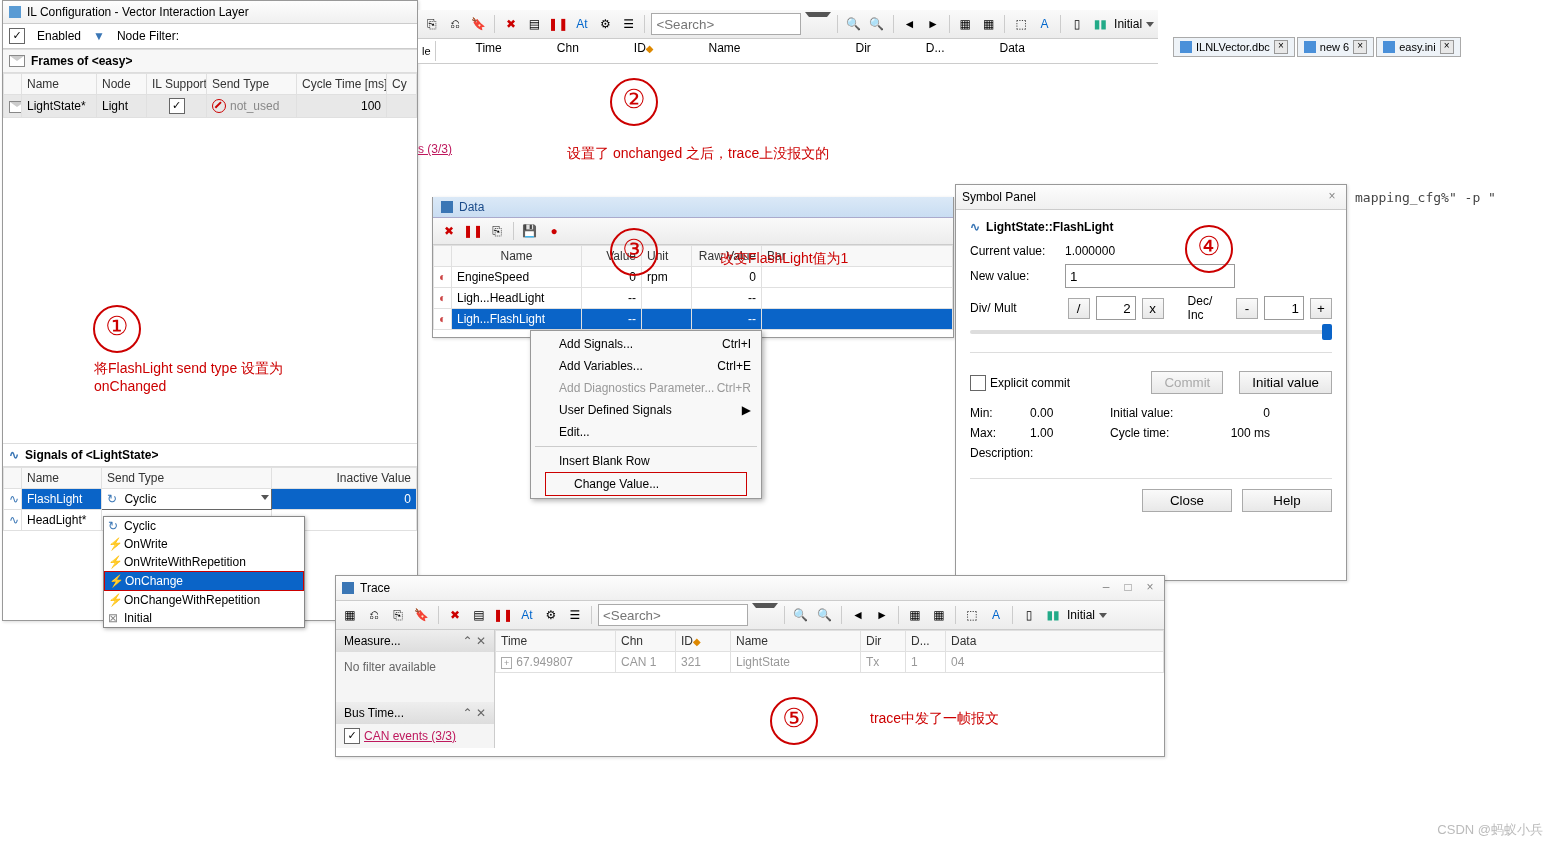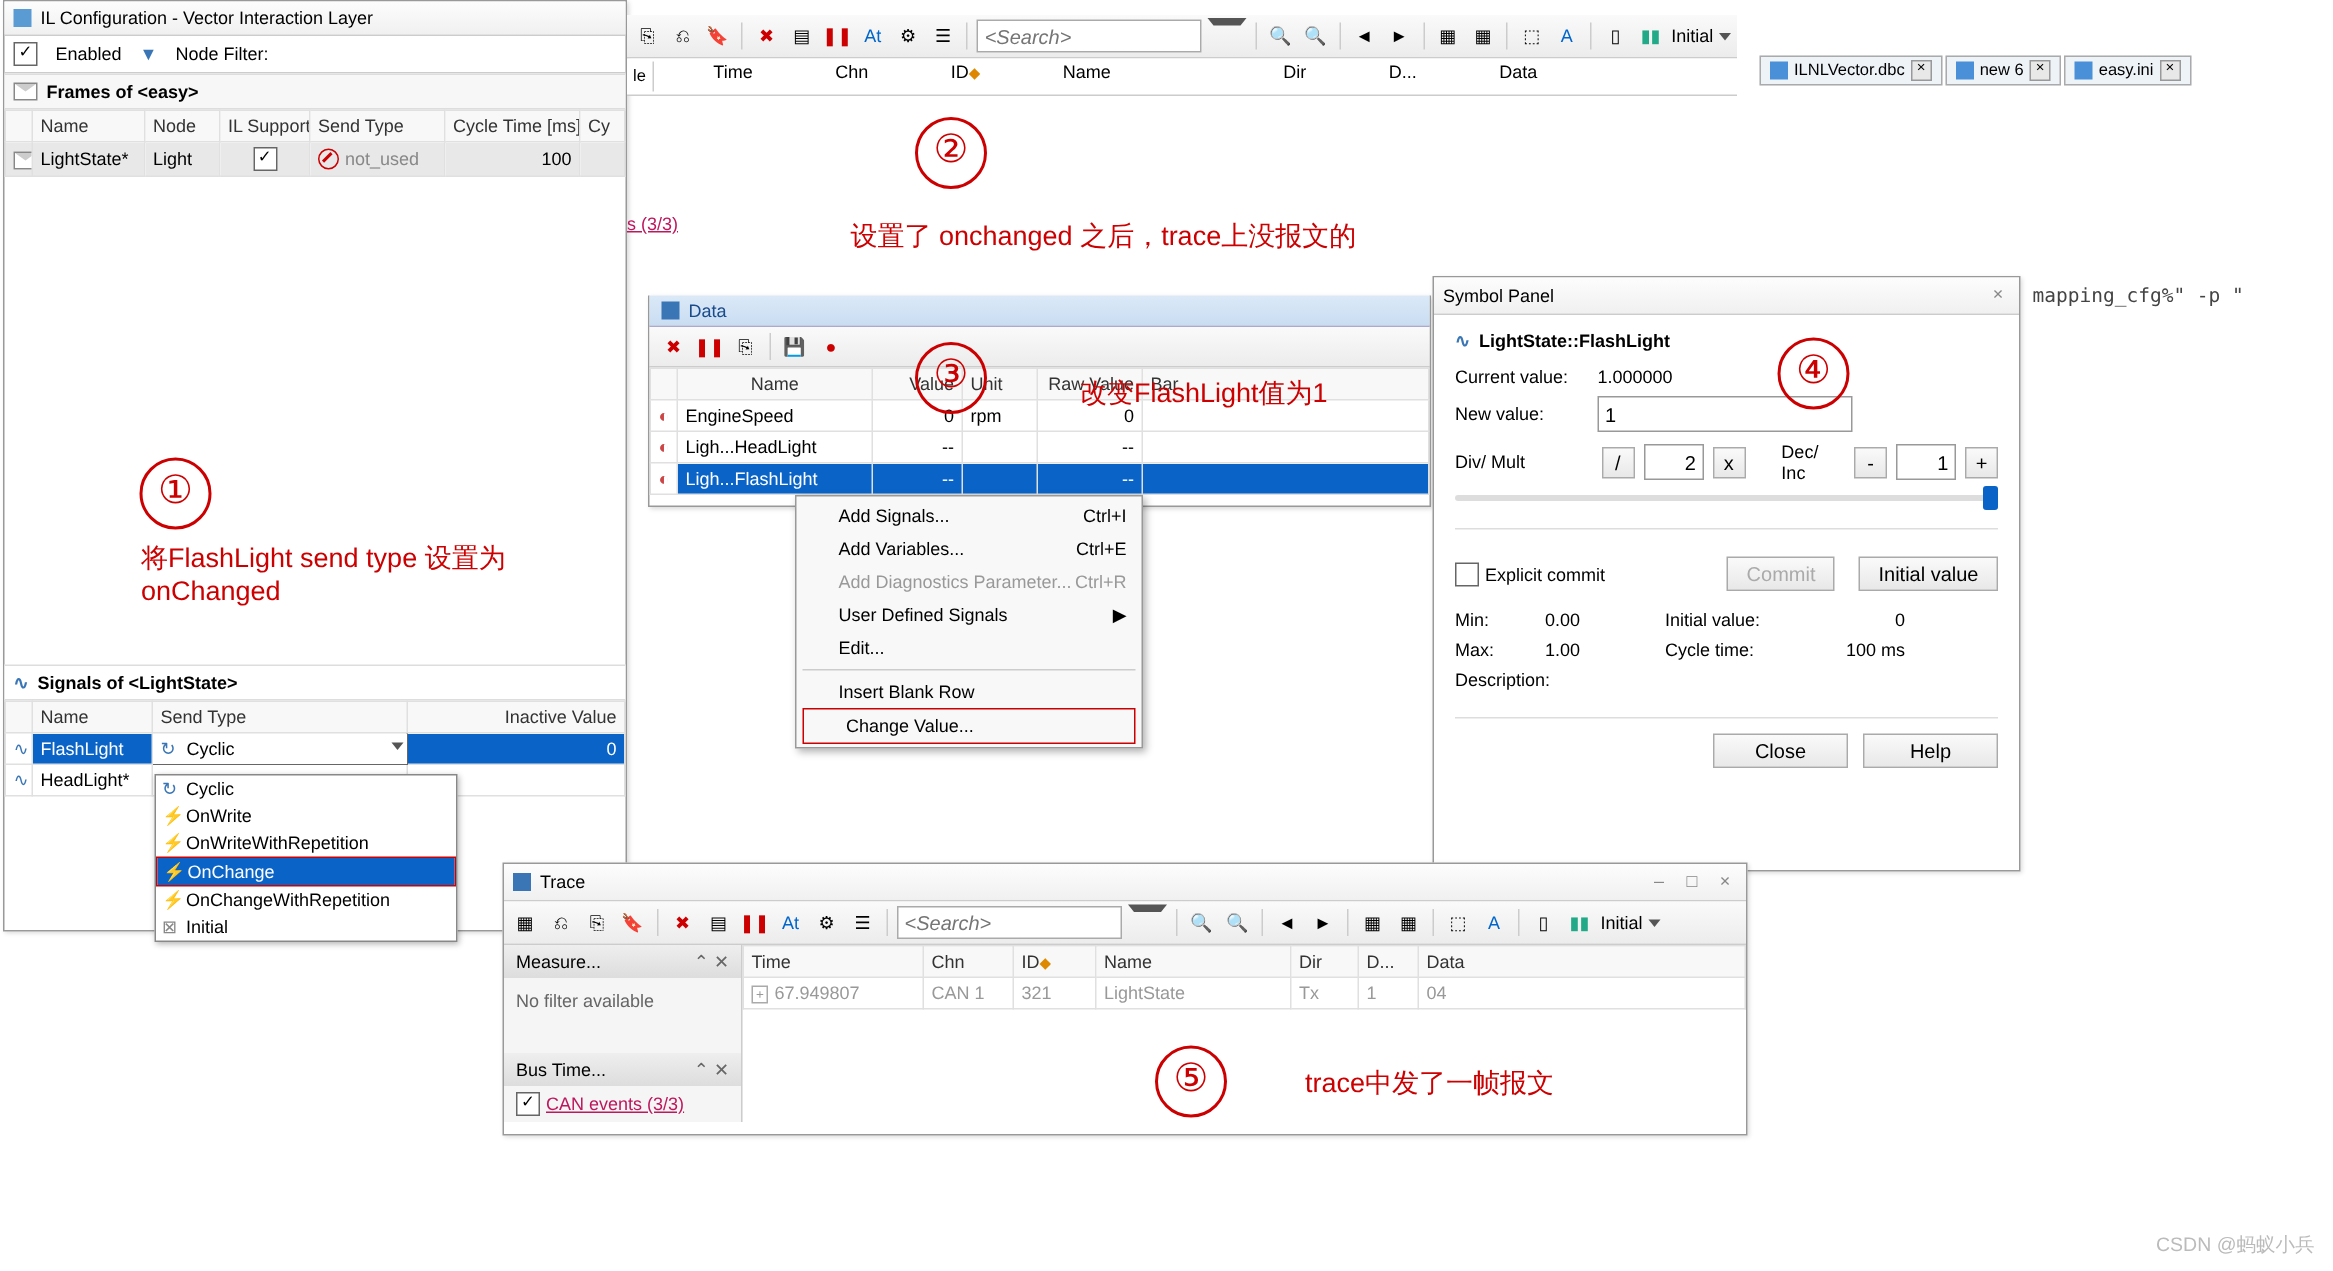--- a/index.html
+++ b/index.html
@@ -69,38 +69,37 @@
   position:absolute;
   width:44px;height:44px;
   border:2px solid #c00;
   border-radius:50%;
   color:#c00;
   font-size:26px;
   text-align:center;
   line-height:40px;
   font-family:"Times New Roman",serif;
 }
-.redtext { color:#c00; font-size:18px; position:absolute; }
+.redtext { color:#c00; font-size:14px; position:absolute; }
 .toolbar {
   background:linear-gradient(#fafafa,#ececec);
   border-bottom:1px solid #ccc;
   padding:2px 4px;
   display:flex;
   align-items:center;
   gap:4px;
   font-size:12px;
 }
 .tb-btn { width:18px; height:18px; border:1px solid transparent; display:inline-flex; align-items:center; justify-content:center; font-size:12px;}
 .tb-sep{width:1px;height:18px;background:#ccc;margin:0 2px;}
 .searchbox {
   border:1px solid #aaa;
   height:18px;
   padding:1px 4px;
   color:#888;
-  font-style:italic;
   width:140px;
   background:#fff;
 }
 .droparrow{border-left:4px solid transparent;border-right:4px solid transparent;border-top:5px solid #555;display:inline-block;}
 .filetab {
   display:inline-flex;align-items:center;gap:4px;
   border:1px solid #aaa;background:#eef3f8;
   padding:2px 6px;margin-right:2px;font-size:11px;
 }
 .filetab .ficon{width:12px;height:12px;background:#4a90d9;}
@@ -111,21 +110,21 @@
   border:1px solid #999;
   box-shadow:2px 2px 5px rgba(0,0,0,0.3);
   padding:2px 0;
   min-width:230px;
 }
 .ctx-item {
   padding:4px 10px 4px 28px;
   display:flex;justify-content:space-between;
 }
 .ctx-item.dis{color:#999;}
-.ctx-item.boxed{border:1.5px solid #c00;margin:0 4px;}
+.ctx-item.boxed{border:1.5px solid #c00;margin:0 14px;}
 .ctx-sep{height:1px;background:#ccc;margin:3px 4px;}
 .sym-lbl{display:flex;align-items:center;margin:6px 0;}
 .sym-lbl span:first-child{width:95px;}
 .sym-input{border:1px solid #999;padding:2px 4px;height:18px;}
 .sym-btn{border:1px solid #aaa;background:linear-gradient(#fafafa,#e8e8e8);padding:3px 12px;min-width:60px;text-align:center;}
 .sym-btn.dis{color:#aaa;}
 .slider-track{height:4px;background:#ddd;border-radius:2px;position:relative;margin:8px 0;}
 .slider-thumb{position:absolute;right:0;top:-6px;width:10px;height:16px;background:#0a64c8;border-radius:2px;}
 .st-opt{padding:2px 6px 2px 20px;position:relative;}
 .st-opt.sel{background:#0a64c8;color:#fff;}

